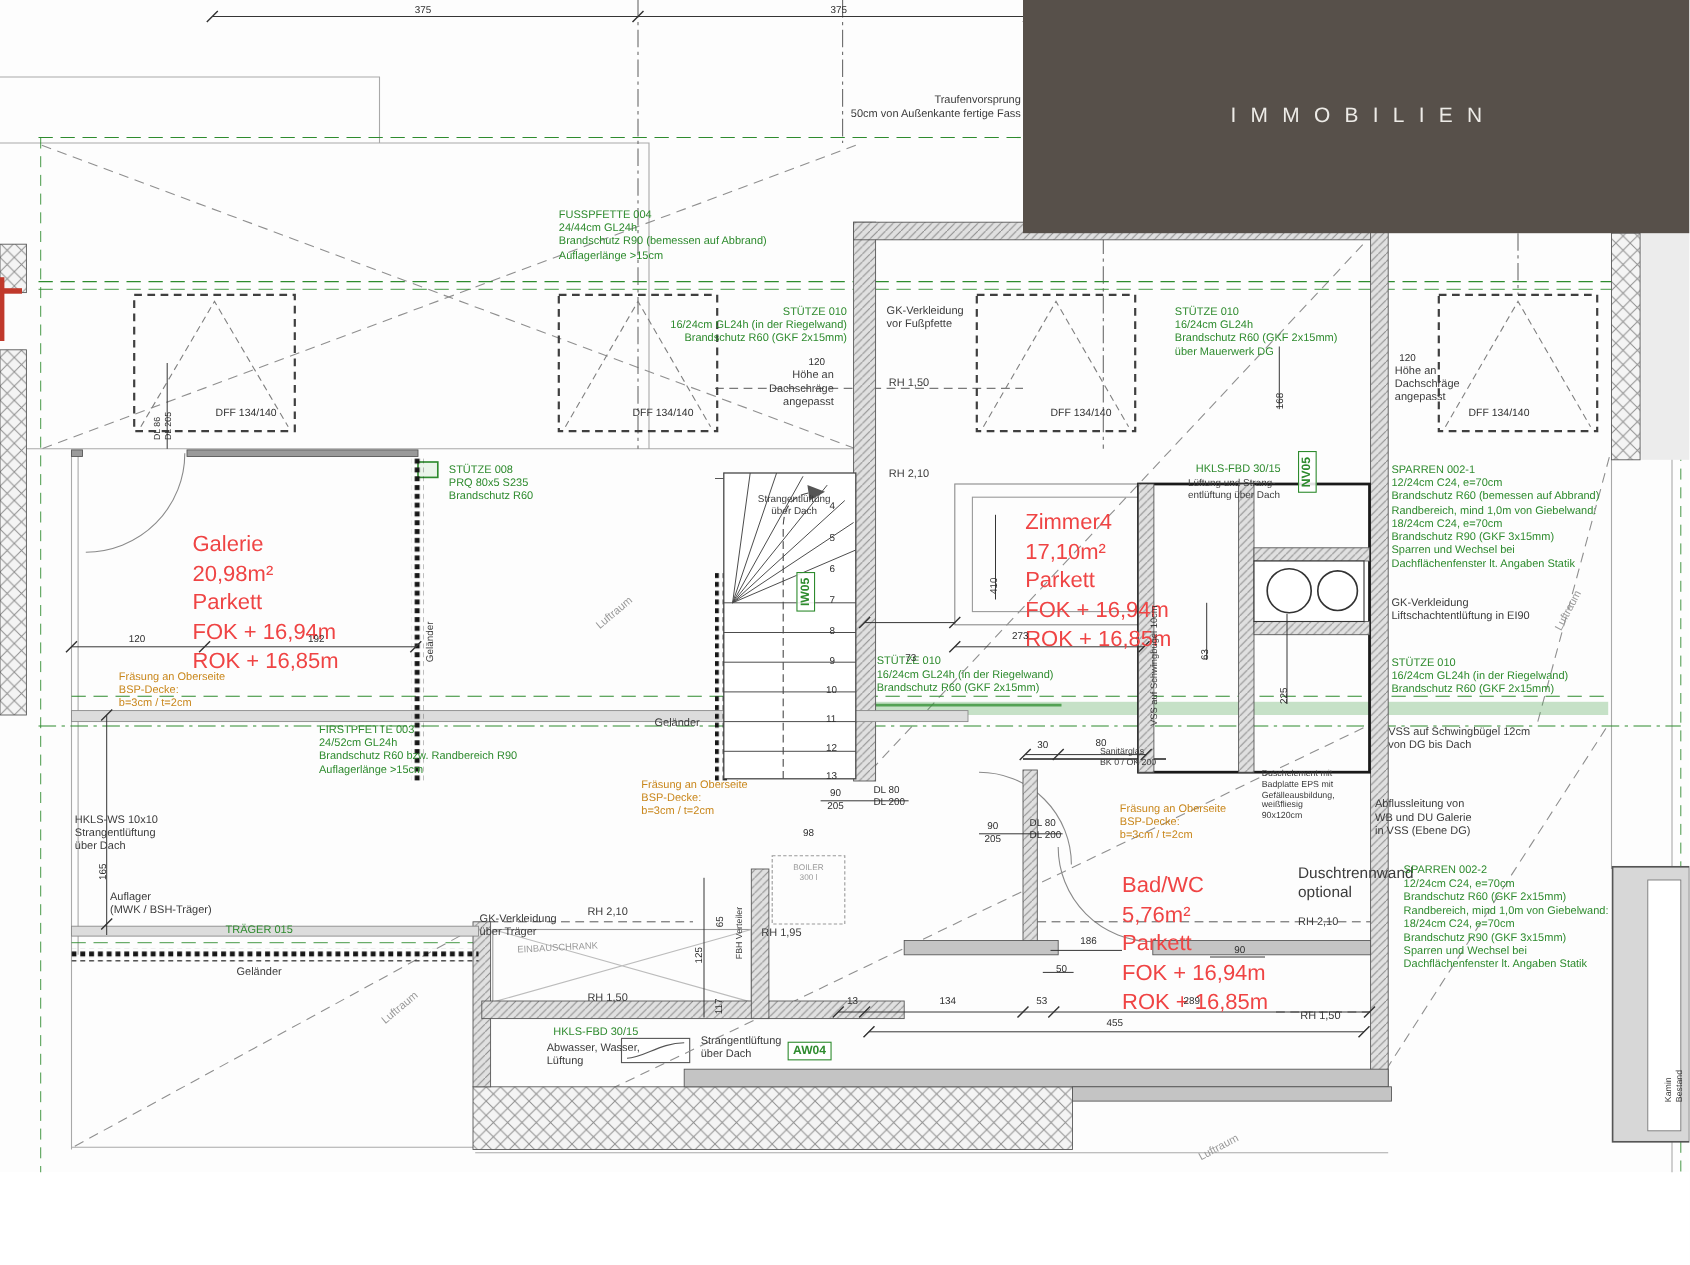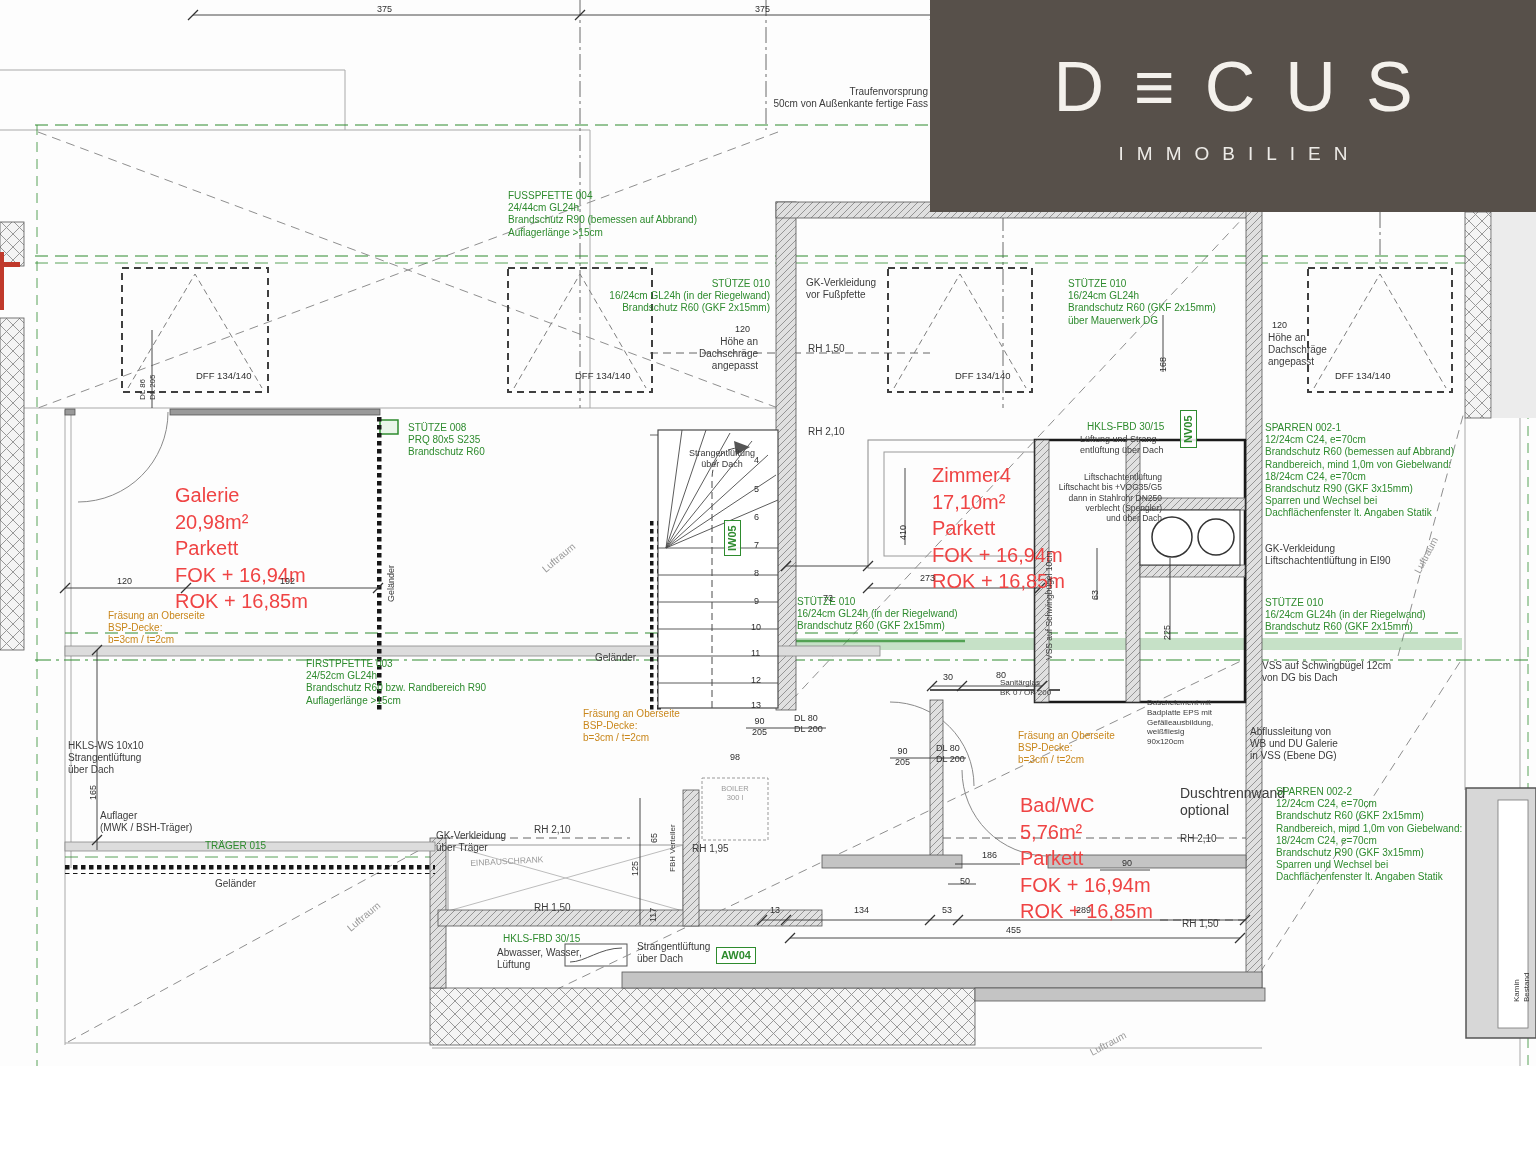--- a/index.html
+++ b/index.html
@@ -235,25 +235,20 @@
 FOK + 16,94m
 ROK + 16,85m</div>
       <div class="anno room" style="left: 932px; top: 462px;">Zimmer4
 17,10m²
 Parkett
 FOK + 16,94m
 ROK + 16,85m</div>
       <div class="anno g" style="left: 1087px; top: 421px;">HKLS-FBD 30/15</div>
       <div class="anno k" style="left: 1080px; top: 434px; font-size: 9px;">Lüftung und Strang-
 entlüftung über Dach</div>
-      <div class="anno k" style="left: 1022px; top: 472px; font-size: 8.5px; width: 140px; text-align: right;">Liftschachtentlüftung
-Liftschacht bis +VOG35/G5
-dann in Stahlrohr DN250
-verblecht (Spengler)
-und über Dach</div>
       <div class="anno g" style="left: 1265px; top: 422px;">SPARREN 002-1
 12/24cm C24, e=70cm
 Brandschutz R60 (bemessen auf Abbrand)
 Randbereich, mind 1,0m von Giebelwand:
 18/24cm C24, e=70cm
 Brandschutz R90 (GKF 3x15mm)
 Sparren und Wechsel bei
 Dachflächenfenster lt. Angaben Statik</div>
       <div class="anno k" style="left: 1265px; top: 543px;">GK-Verkleidung
 Liftschachtentlüftung in EI90</div>
@@ -261,21 +256,21 @@
 16/24cm GL24h (in der Riegelwand)
 Brandschutz R60 (GKF 2x15mm)</div>
       <div class="anno g" style="left: 797px; top: 596px;">STÜTZE 010
 16/24cm GL24h (in der Riegelwand)
 Brandschutz R60 (GKF 2x15mm)</div>
       <div class="anno o" style="left: 108px; top: 610px;">Fräsung an Oberseite
 BSP-Decke:
 b=3cm / t=2cm</div>
       <div class="anno dim" style="left: 117px; top: 576px;">120</div>
       <div class="anno dim" style="left: 280px; top: 576px;">192</div>
-      <div class="anno g" style="left: 290px; top: 658px; margin-left: 16px;">FIRSTPFETTE 003
+      <div class="anno g" style="left: 290px; top: 658px;">FIRSTPFETTE 003
 24/52cm GL24h
 Brandschutz R60 bzw. Randbereich R90
 Auflagerlänge &gt;15cm</div>
       <div class="anno k" style="left: 595px; top: 652px;">Geländer</div>
       <div class="anno dim" style="left: 823px; top: 553px; margin-top: 40px;">73</div>
       <div class="anno dim" style="left: 920px; top: 573px;">273</div>
       <div class="anno dim" style="left: 898px; top: 540px; transform: rotate(-90deg);">410</div>
       <div class="anno dim" style="left: 1090px; top: 600px; transform: rotate(-90deg);">63</div>
       <div class="anno dim" style="left: 1162px; top: 640px; transform: rotate(-90deg);">225</div>
       <div class="anno dim" style="left: 1158px; top: 372px; transform: rotate(-90deg);">168</div>
@@ -380,17 +375,16 @@
       <div class="anno dim" style="left: 754px; top: 540px;">7</div>
       <div class="anno dim" style="left: 754px; top: 568px;">8</div>
       <div class="anno dim" style="left: 754px; top: 596px;">9</div>
       <div class="anno dim" style="left: 751px; top: 622px;">10</div>
       <div class="anno dim" style="left: 751px; top: 648px;">11</div>
       <div class="anno dim" style="left: 751px; top: 675px;">12</div>
       <div class="anno dim" style="left: 751px; top: 700px;">13</div>
     </div>
 
   <div class="logo">
-    <div class="logo-brand">D≡CUS</div>
     <div class="logo-sub">IMMOBILIEN</div>
   </div>
 
 </div>
 
 </body></html>

